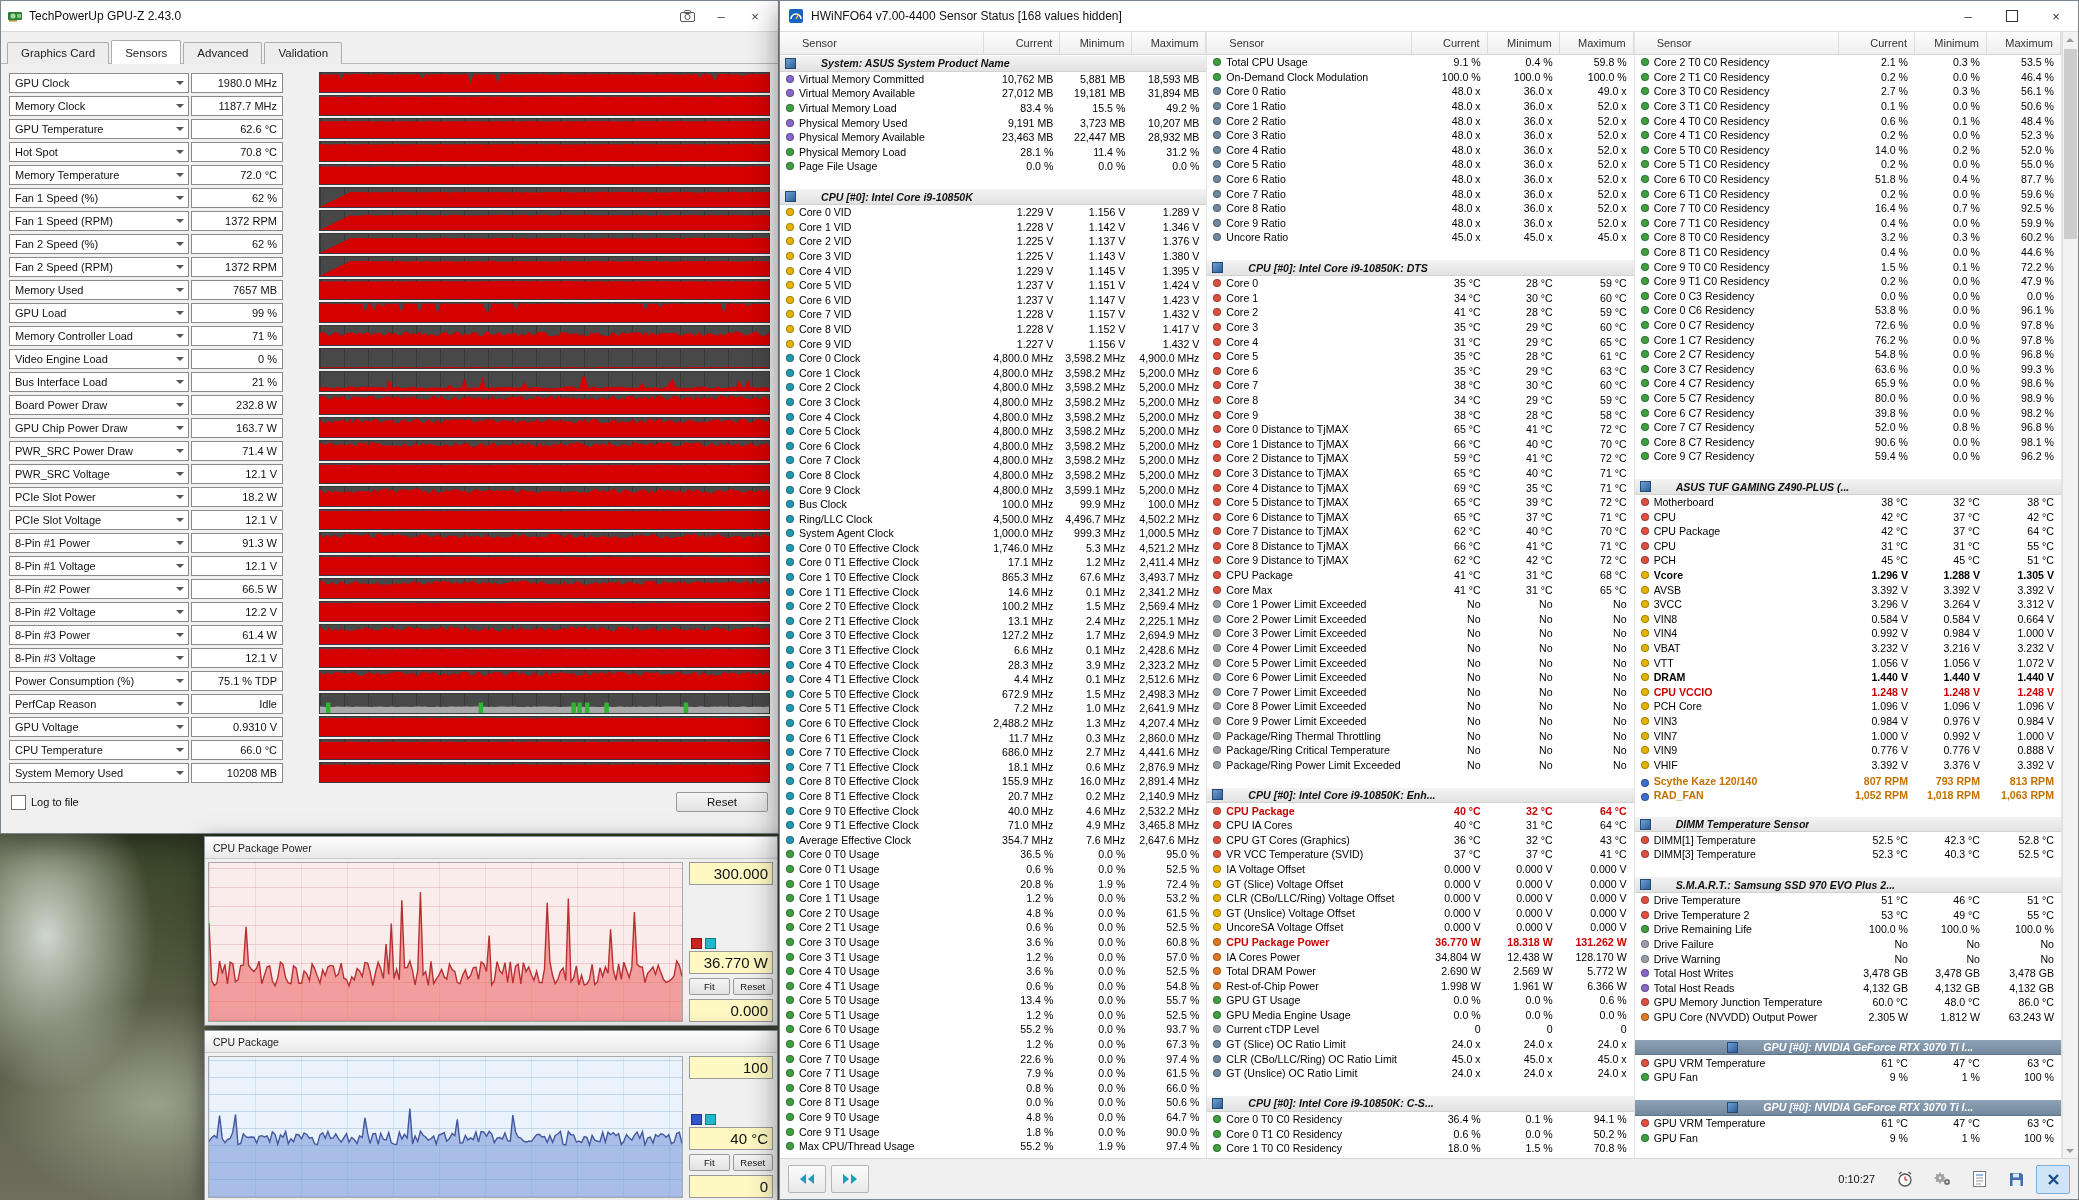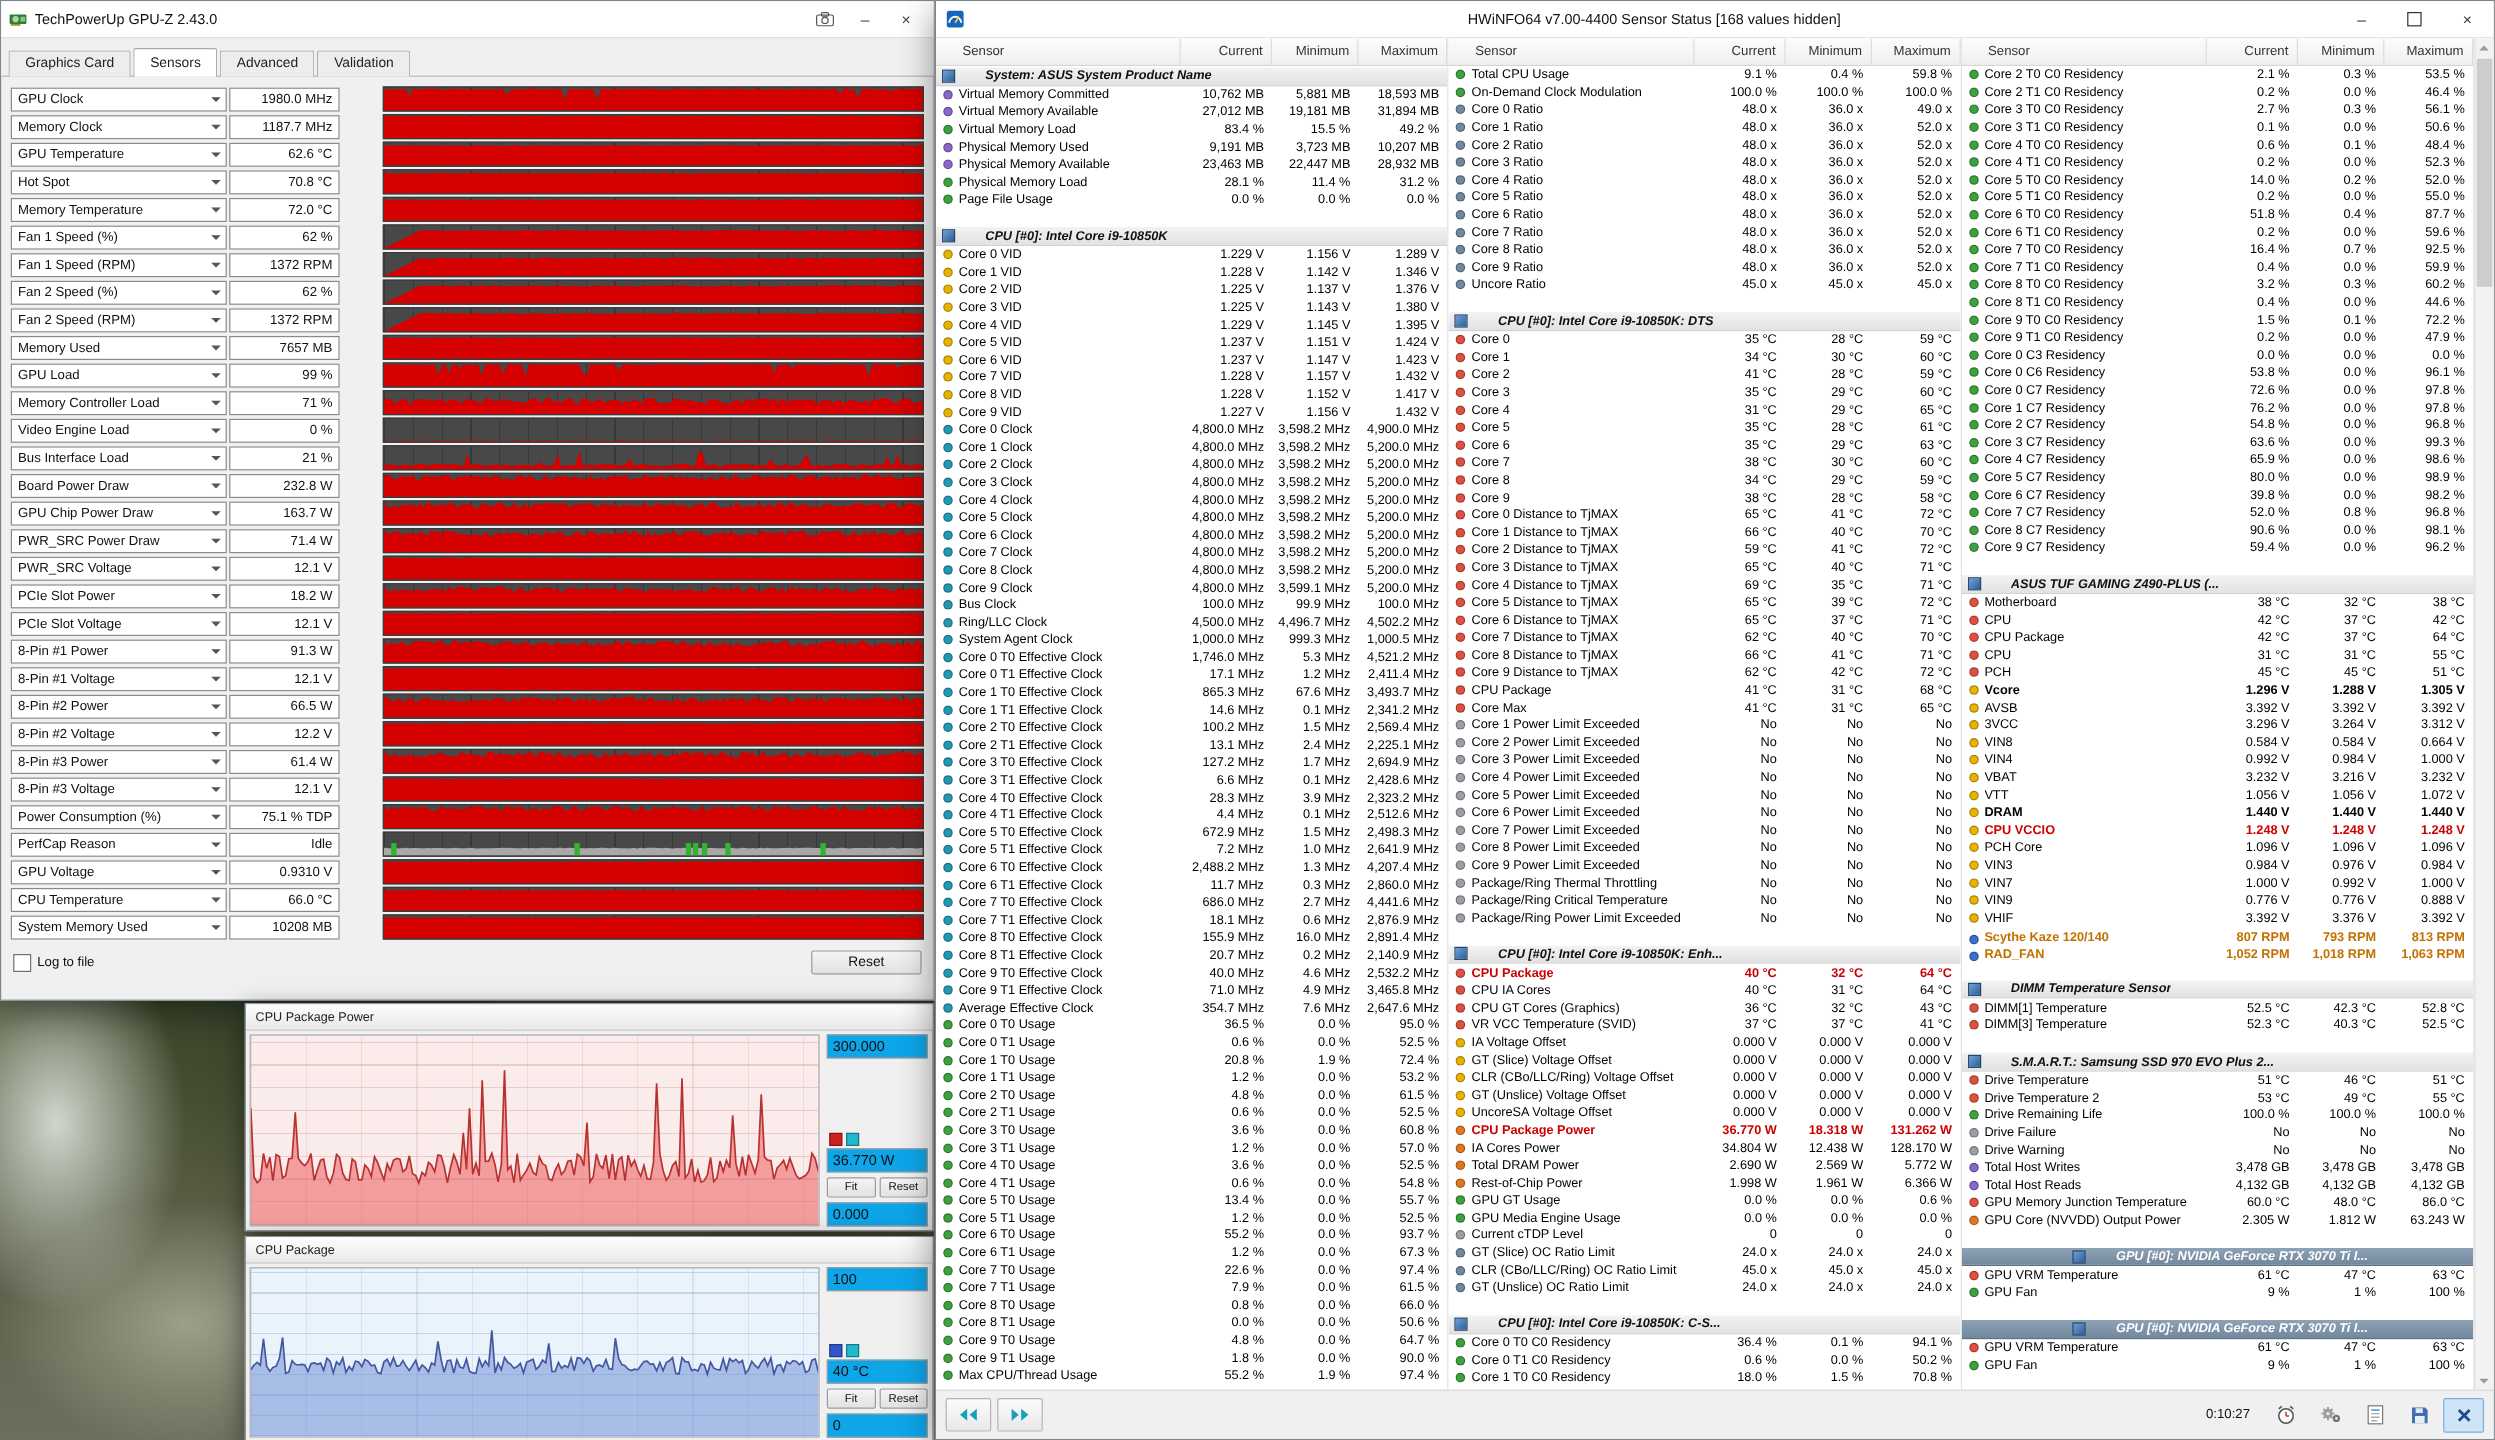--- a/index.html
+++ b/index.html
@@ -49,30 +49,30 @@
   .gw-title{height:21px;background:linear-gradient(#fdfdfd,#e9e9e9);border-bottom:1px solid #c9c9c9;font-size:10.5px;color:#222;
     display:flex;align-items:center;padding-left:8px;}
   .gw-body{display:flex;height:calc(100% - 22px);}
   .gw-plot{flex:1;margin:3px 2px 3px 3px;border:1px solid #a9a9a9;position:relative;overflow:hidden;}
   .gw-plot.red{background:#fbecec;background-image:repeating-linear-gradient(0deg,rgba(205,140,140,.35) 0 1px,transparent 1px 19px),
       repeating-linear-gradient(90deg,rgba(205,140,140,.22) 0 1px,transparent 1px 46px);}
   .gw-plot.blue{background:#eaf3fb;background-image:repeating-linear-gradient(0deg,rgba(130,165,205,.38) 0 1px,transparent 1px 17px),
       repeating-linear-gradient(90deg,rgba(130,165,205,.22) 0 1px,transparent 1px 46px);}
   .gw-plot svg{position:absolute;left:0;top:0;width:100%;height:100%;}
   .gw-side{width:92px;display:flex;flex-direction:column;align-items:stretch;padding:3px 4px;box-sizing:border-box;}
-  .gw-box{background:#0ea5e9;border:1px solid #9a9a9a;font-size:12px;color:#111;text-align:left;padding:2px 4px;}
+  .gw-box{background:#fef9c3;border:1px solid #9a9a9a;font-size:15px;color:#111;text-align:right;padding:2px 4px;}
   .gw-legend{display:flex;gap:3px;margin:auto 0 2px 2px;}
   .gw-legend i{width:9px;height:9px;display:inline-block;border:1px solid rgba(0,0,0,.35);}
   .gw-btnrow{display:flex;gap:3px;margin:4px 0;}
   .gw-btnrow .gz-btn{width:50%;padding:2px 0;font-size:9.5px;}
   .gw-spacer{flex:1;}
   
   .hwinfo{left:779px;top:0;width:1300px;height:1200px;background:#fff;display:flex;flex-direction:column;}
   .hw-titlebar{height:30px;background:#fff;border-bottom:1px solid #dcdcdc;display:flex;align-items:center;padding-left:8px;flex:0 0 auto;}
-  .hw-title{font-size:12px;color:#111;margin-left:7px;flex:1;text-align:center;}
+  .hw-title{font-size:12px;color:#111;margin-left:7px;flex:1;}
   .hw-cbtn{width:44px;height:30px;display:flex;align-items:center;justify-content:center;font-size:13px;color:#333;}
   .hw-maxbox{width:10px;height:10px;border:1.2px solid #333;}
   .hw-body{flex:1;display:flex;overflow:hidden;background:#fff;}
   .pane{flex:1;border-right:1px solid #e3e3e3;display:flex;flex-direction:column;overflow:hidden;}
   .phead{height:22px;flex:0 0 auto;display:flex;align-items:center;background:linear-gradient(#fcfcfc,#efefef);border-bottom:1px solid #d6d6d6;}
   .phead span{font-size:11px;color:#333;border-right:1px solid #ddd;height:100%;display:flex;align-items:center;box-sizing:border-box;}
   .phead .h0{flex:1;padding-left:22px;}
   .phead .h1{width:76px;justify-content:flex-end;padding-right:7px;}
   .phead .h2{width:72px;justify-content:flex-end;padding-right:7px;}
   .phead .h3{width:74px;justify-content:flex-end;padding-right:7px;}

